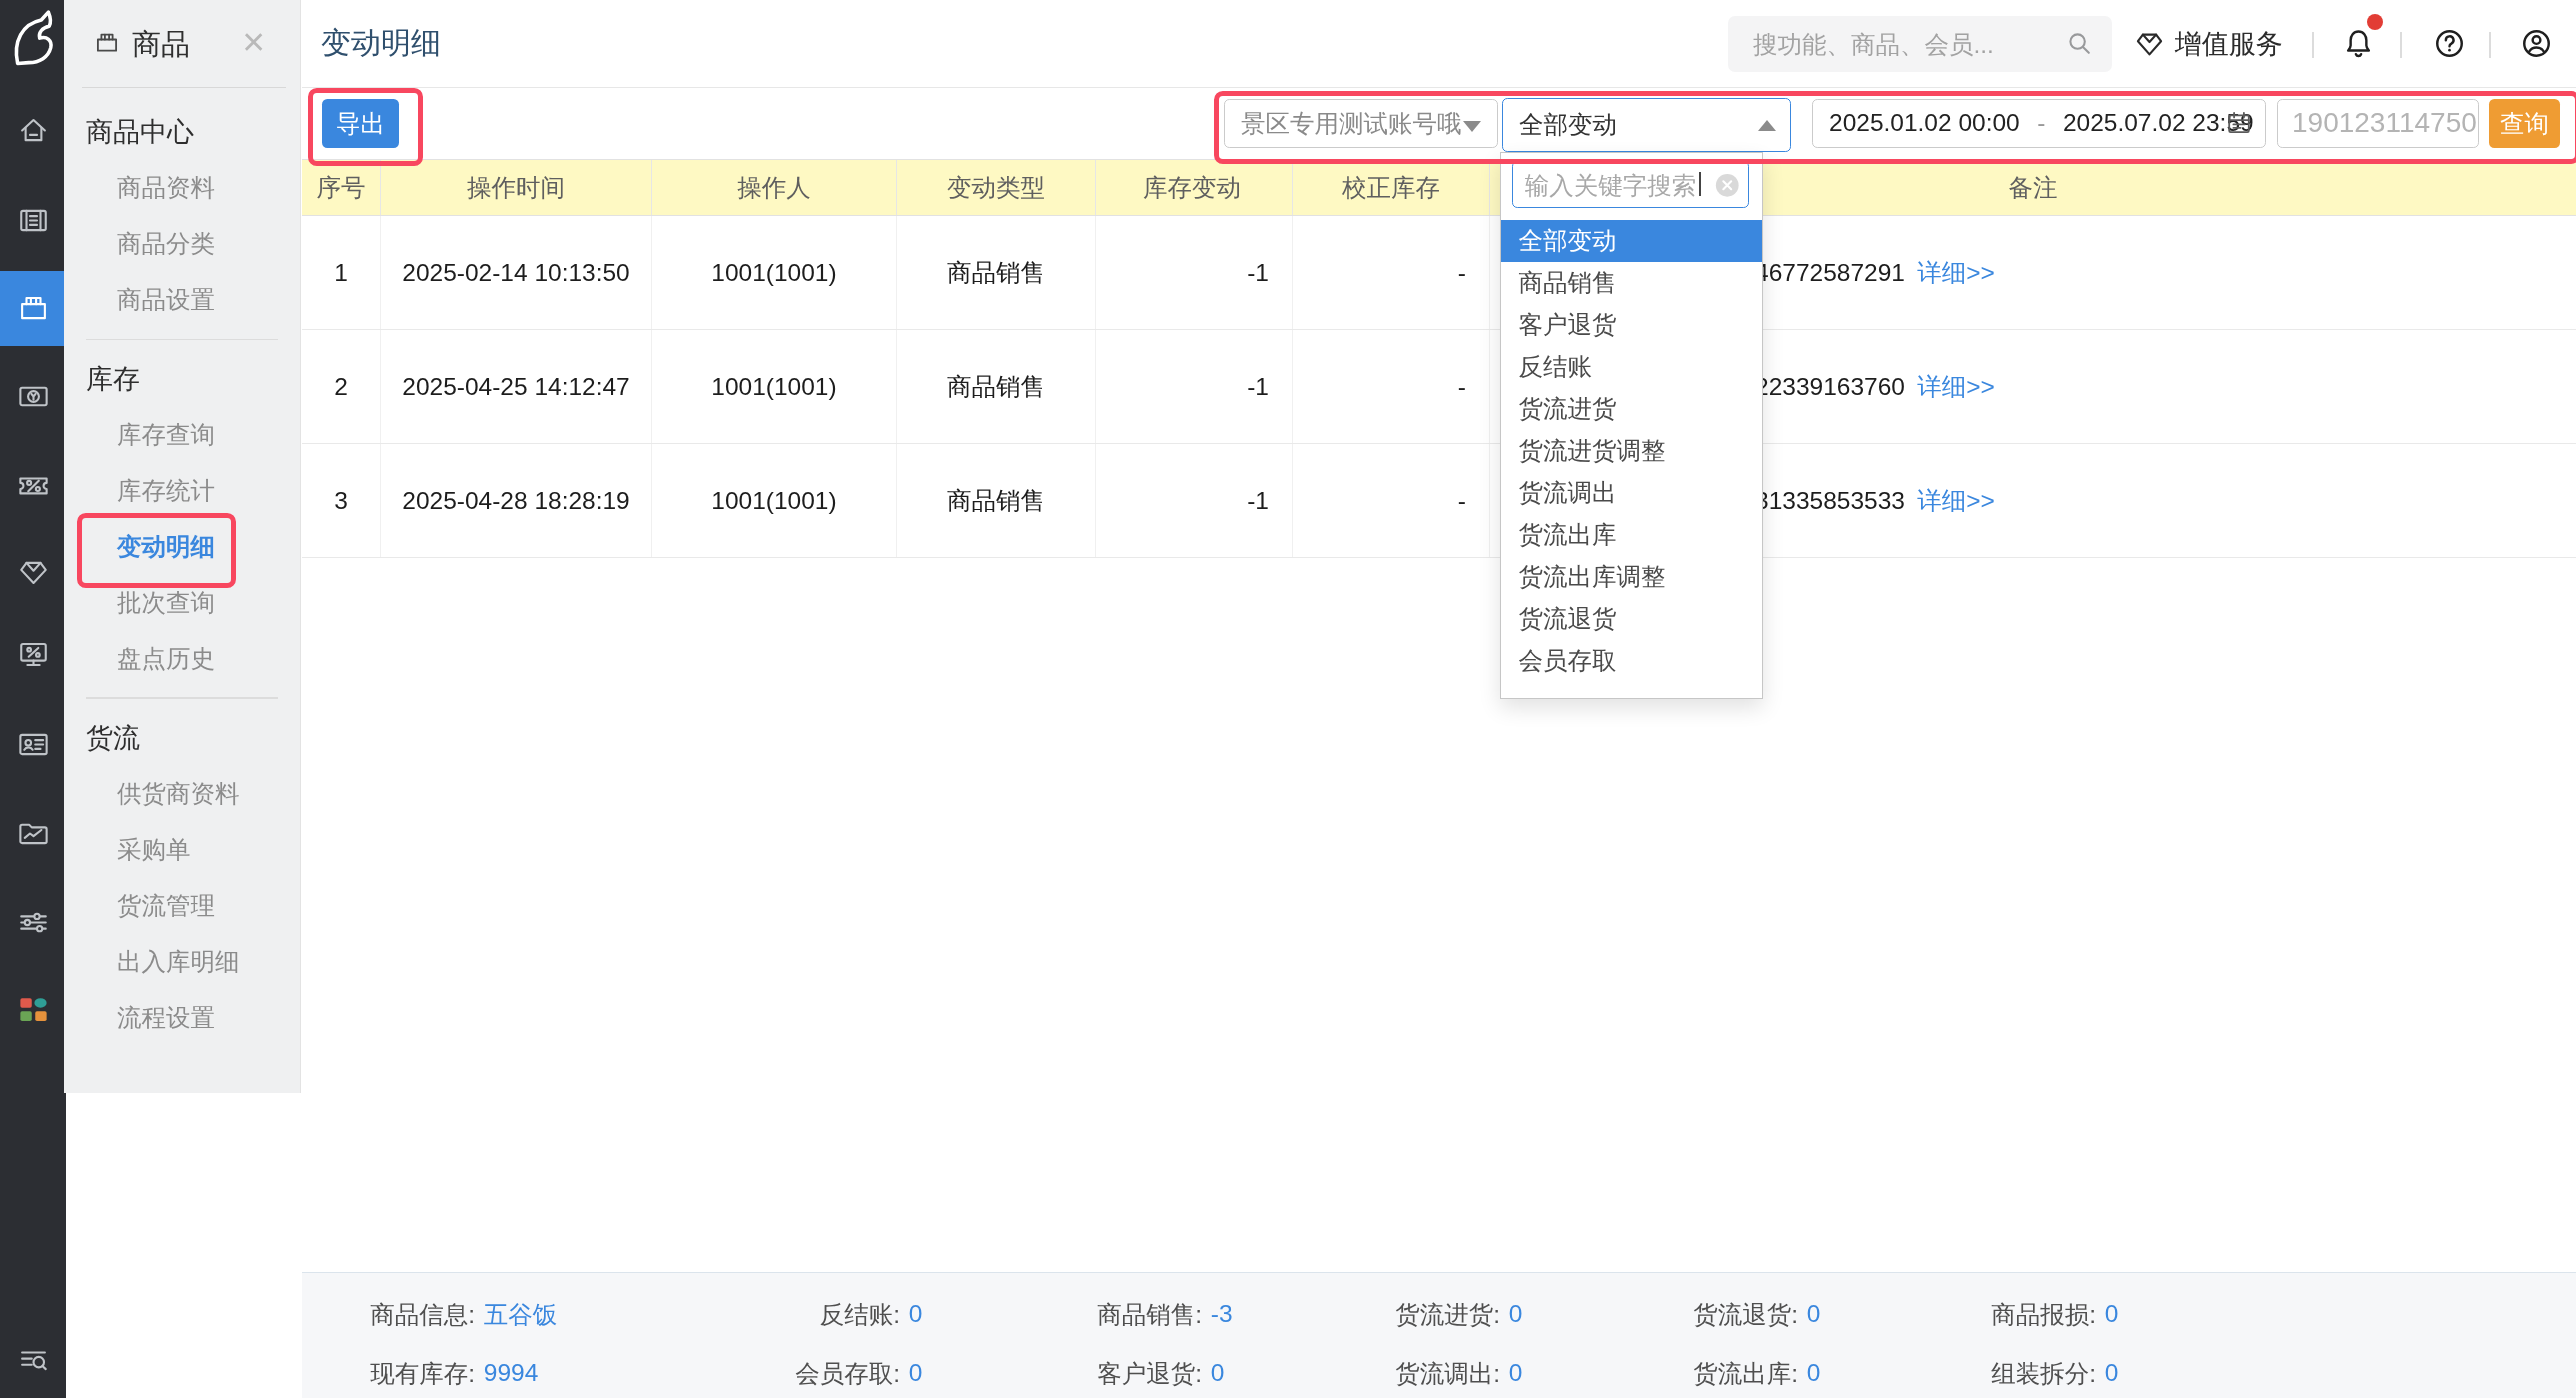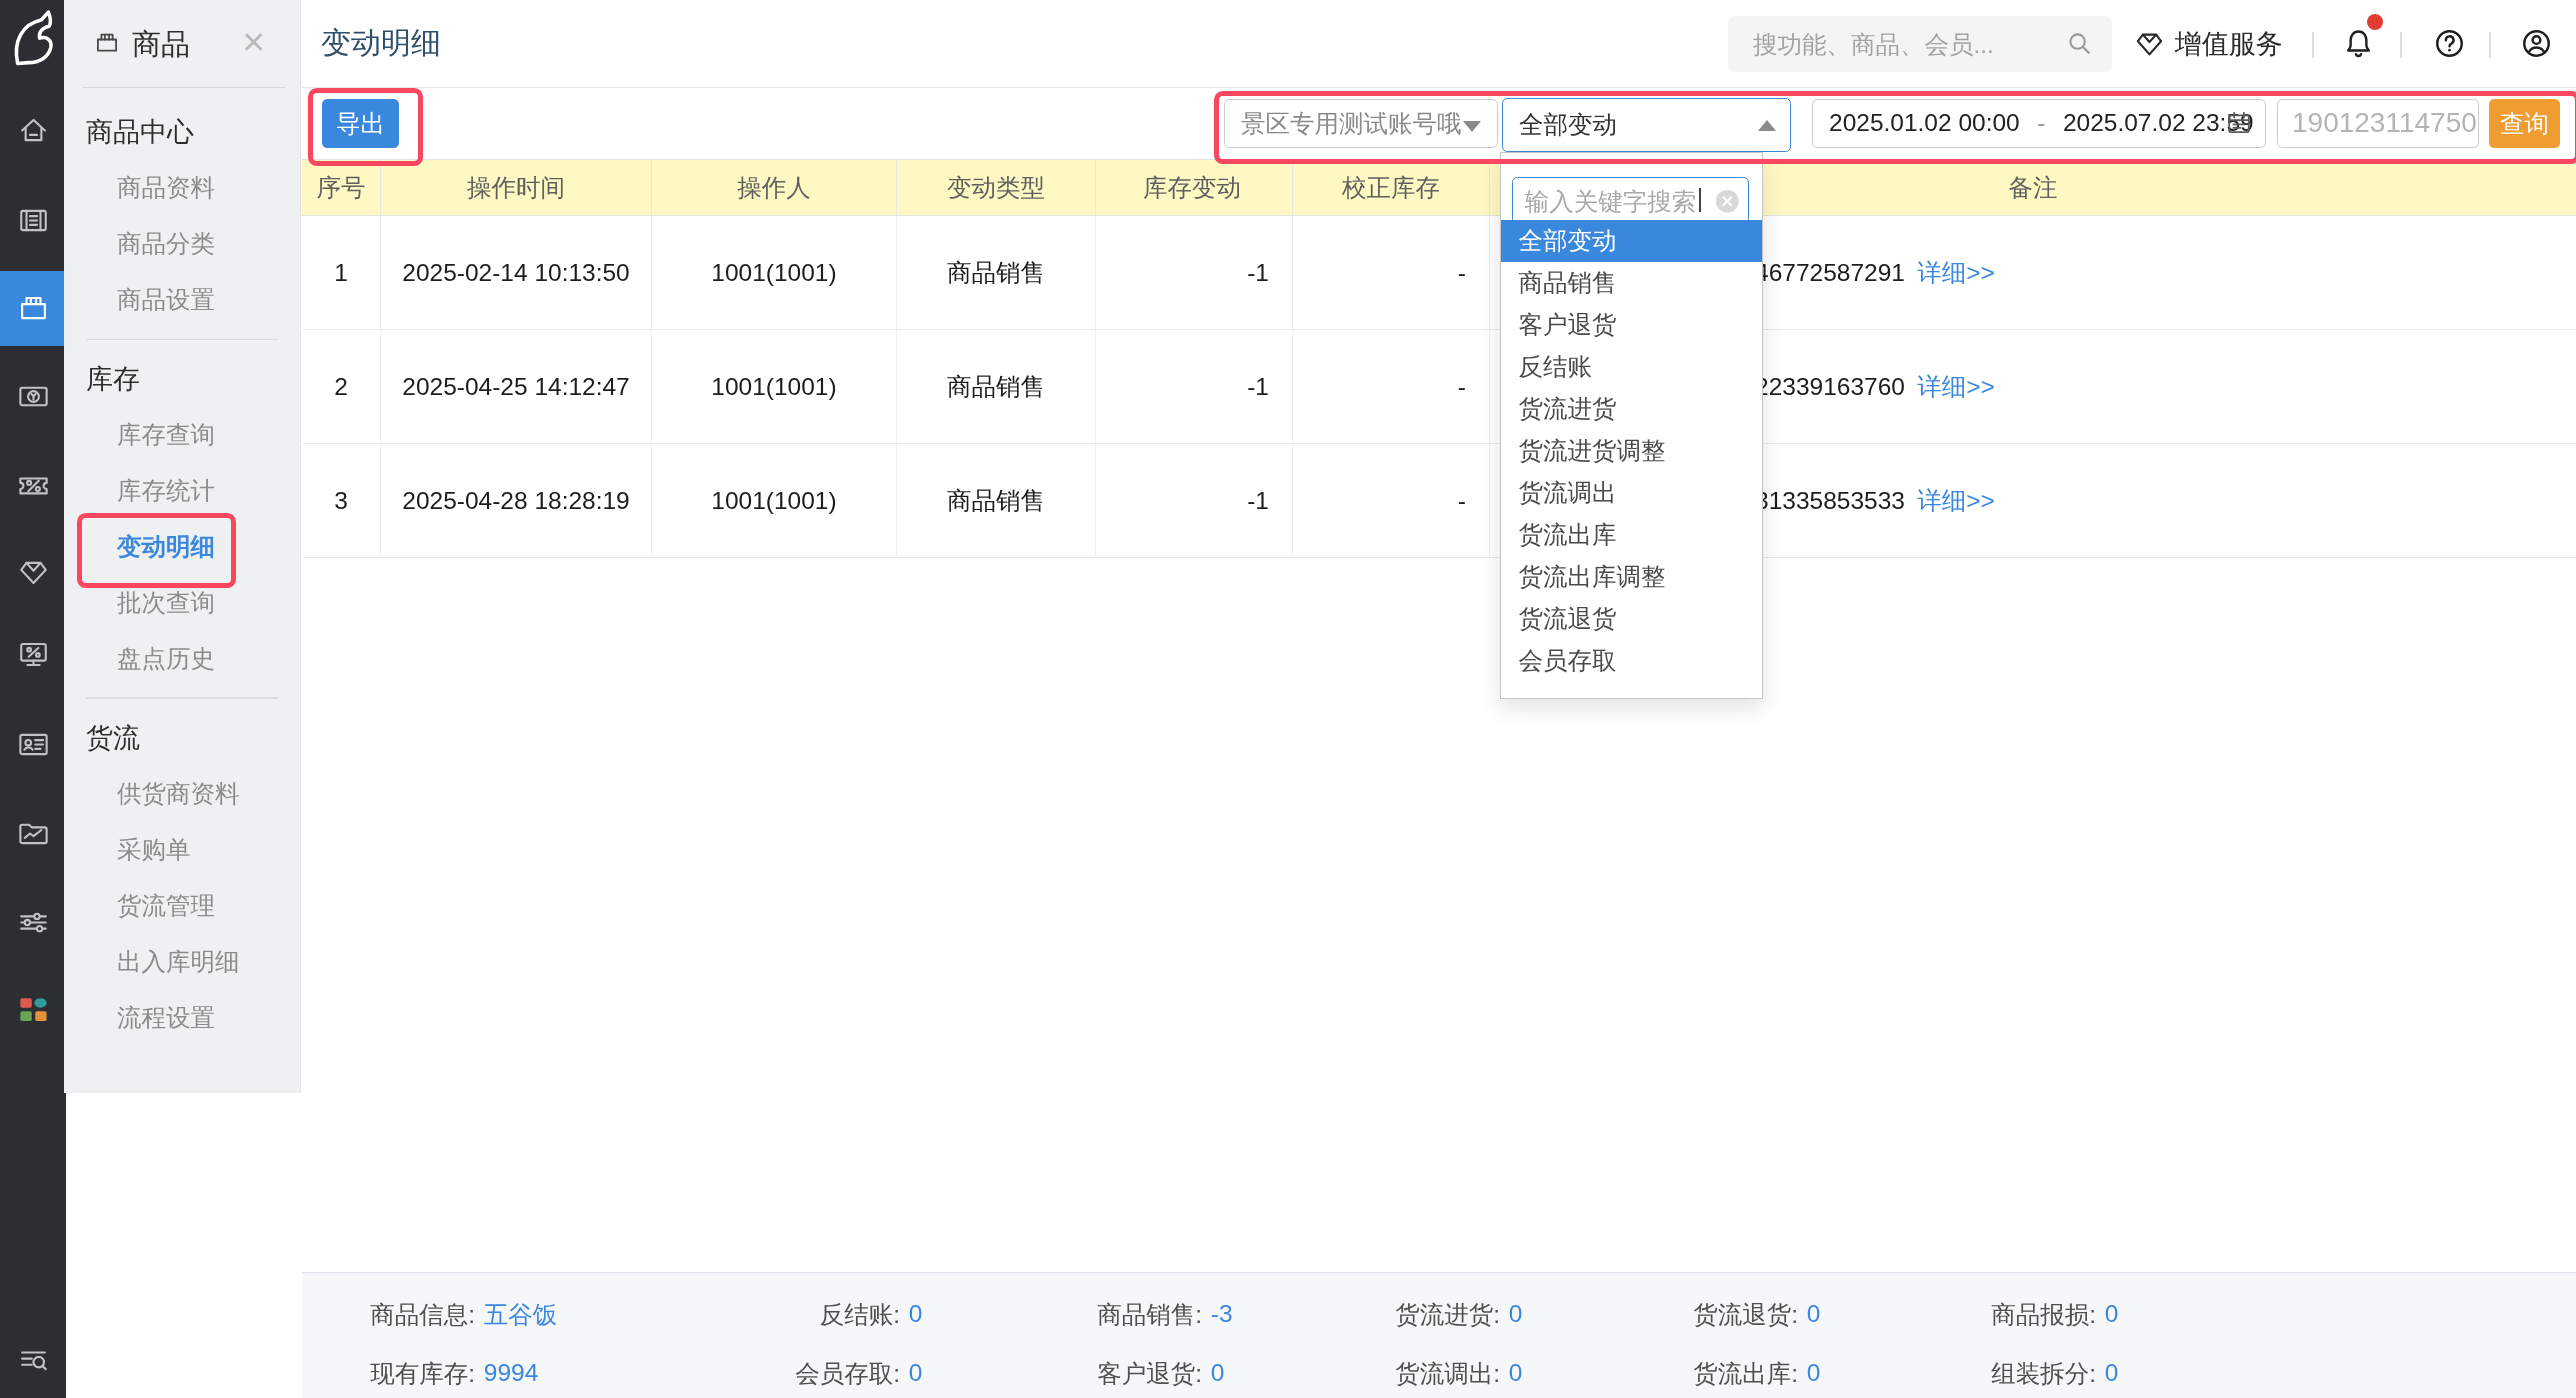--- a/index.html
+++ b/index.html
@@ -64,21 +64,21 @@
   .td:last-child{border-right:none;}
   .c0{width:79px;} .c1{width:271px;} .c2{width:245px;} .c3{width:199px;}
   .c4{width:197px;justify-content:flex-end;padding-right:23px;} 
   .c5{width:197px;justify-content:flex-end;padding-right:23px;}
   .c6{width:1086px;position:relative;justify-content:flex-start;}
   .remark{position:absolute;left:265px;white-space:nowrap;}
   .detail-link{color:#3a87de;margin-left:12.3px;cursor:pointer;}
   
   #dropdown{position:absolute;left:1198px;top:64px;width:263px;height:547px;background:#fff;border:1.8px solid #c6c6c6;box-sizing:border-box;
             box-shadow:0 8.8px 21px rgba(0,0,0,.12);z-index:20;}
-  #dd-search{position:absolute;left:11.4px;top:24px;width:237px;height:47px;border:1.8px solid #3a87de;border-radius:5.3px;box-sizing:border-box;}
+  #dd-search{position:absolute;left:11.4px;top:8px;width:237px;height:47px;border:1.8px solid #3a87de;border-radius:5.3px;box-sizing:border-box;}
   #dd-search input{width:175px;height:100%;border:none;outline:none;background:transparent;font-size:24.5px;padding-left:11.4px;font-family:inherit;}
   #dd-search input::placeholder{color:#a8a8a8;}
   #dd-search .caret{position:absolute;left:186px;top:9.6px;width:1.8px;height:24.5px;background:#444;}
   #dd-search .clear{position:absolute;right:8.8px;top:11.4px;}
   #dd-list{position:absolute;left:0;top:67px;right:0;}
   .dd-item{height:42px;line-height:42px;padding-left:17.5px;font-size:24.5px;color:#4a4a4a;cursor:pointer;}
   .dd-item.selected{background:#3a87de;color:#fff;}
   
   #footer{position:absolute;left:0;right:0;bottom:0;height:126px;background:#f6f7f9;border-top:1.8px solid #dbe4ec;box-sizing:border-box;
           display:grid;grid-template-columns:407px 302px 298px 298px 298px 298px auto;padding:17.5px 0 0 42px;}

